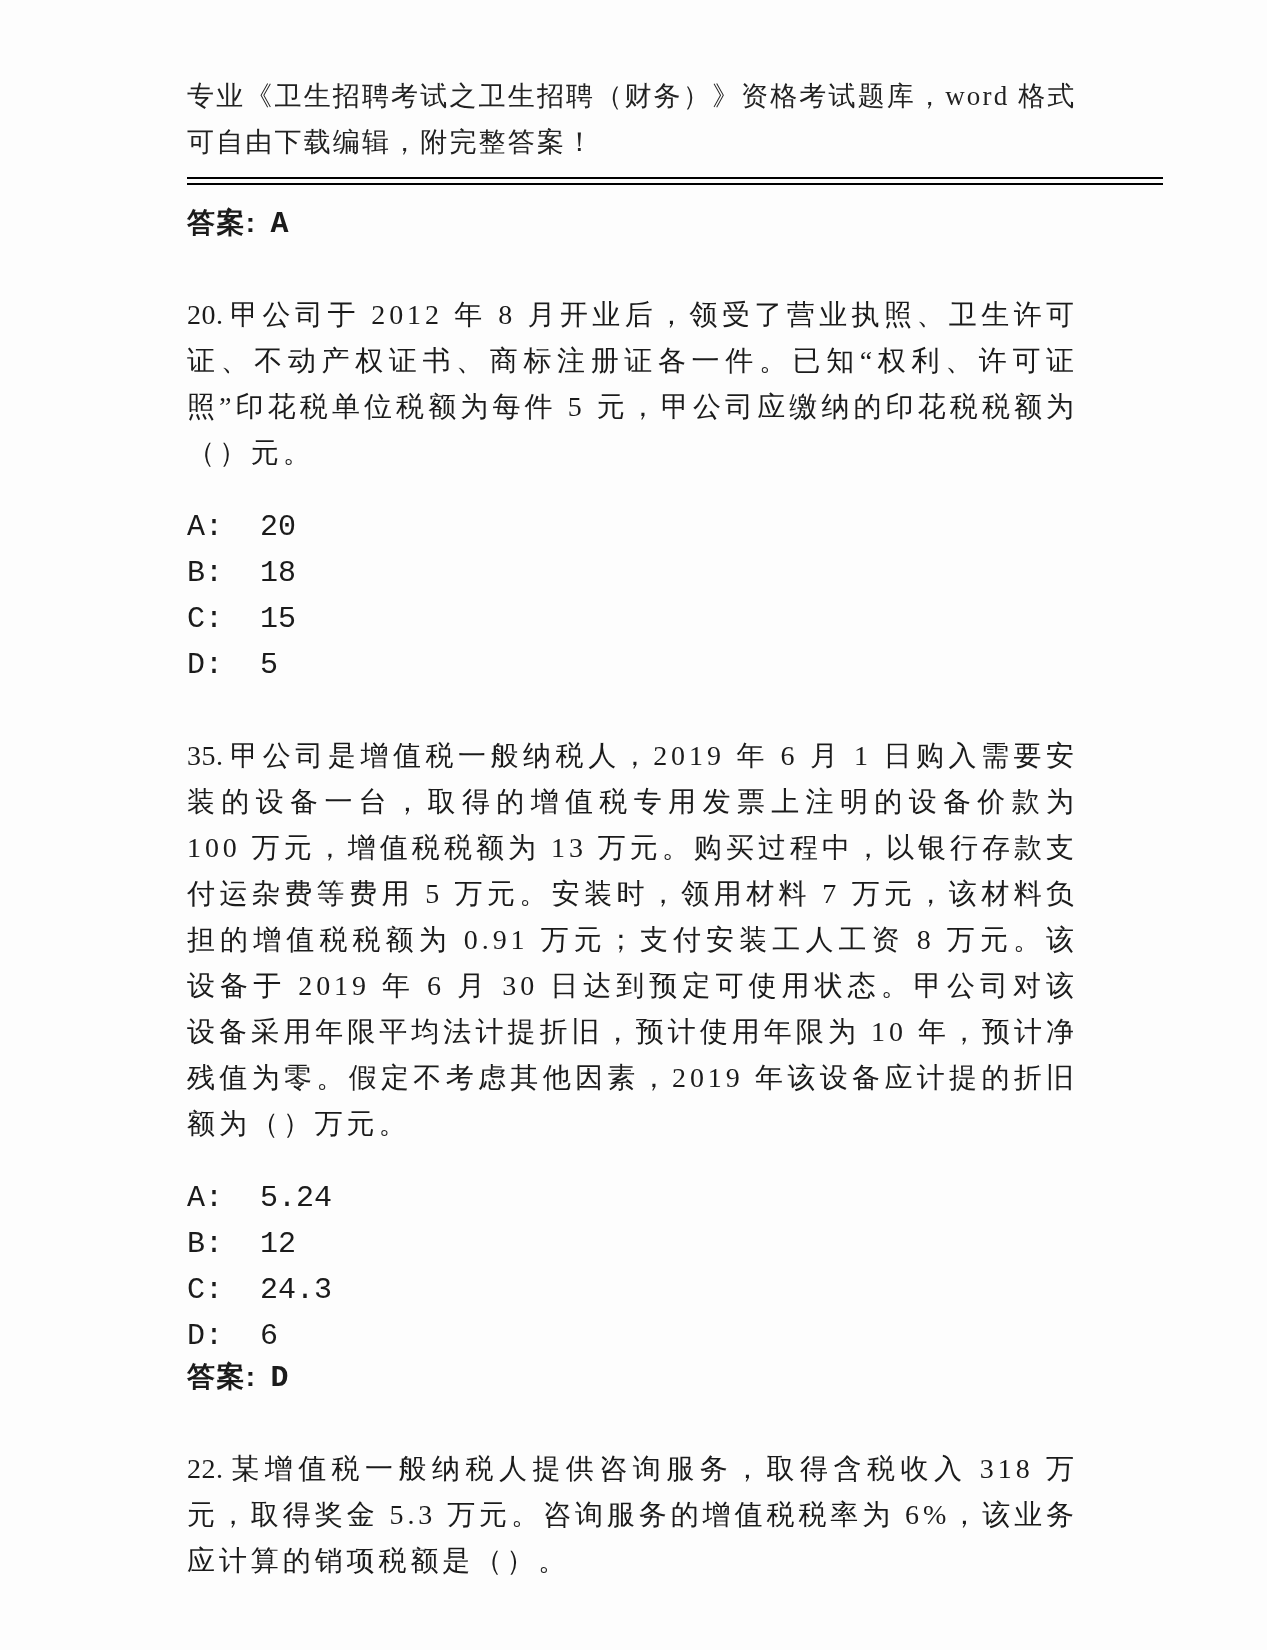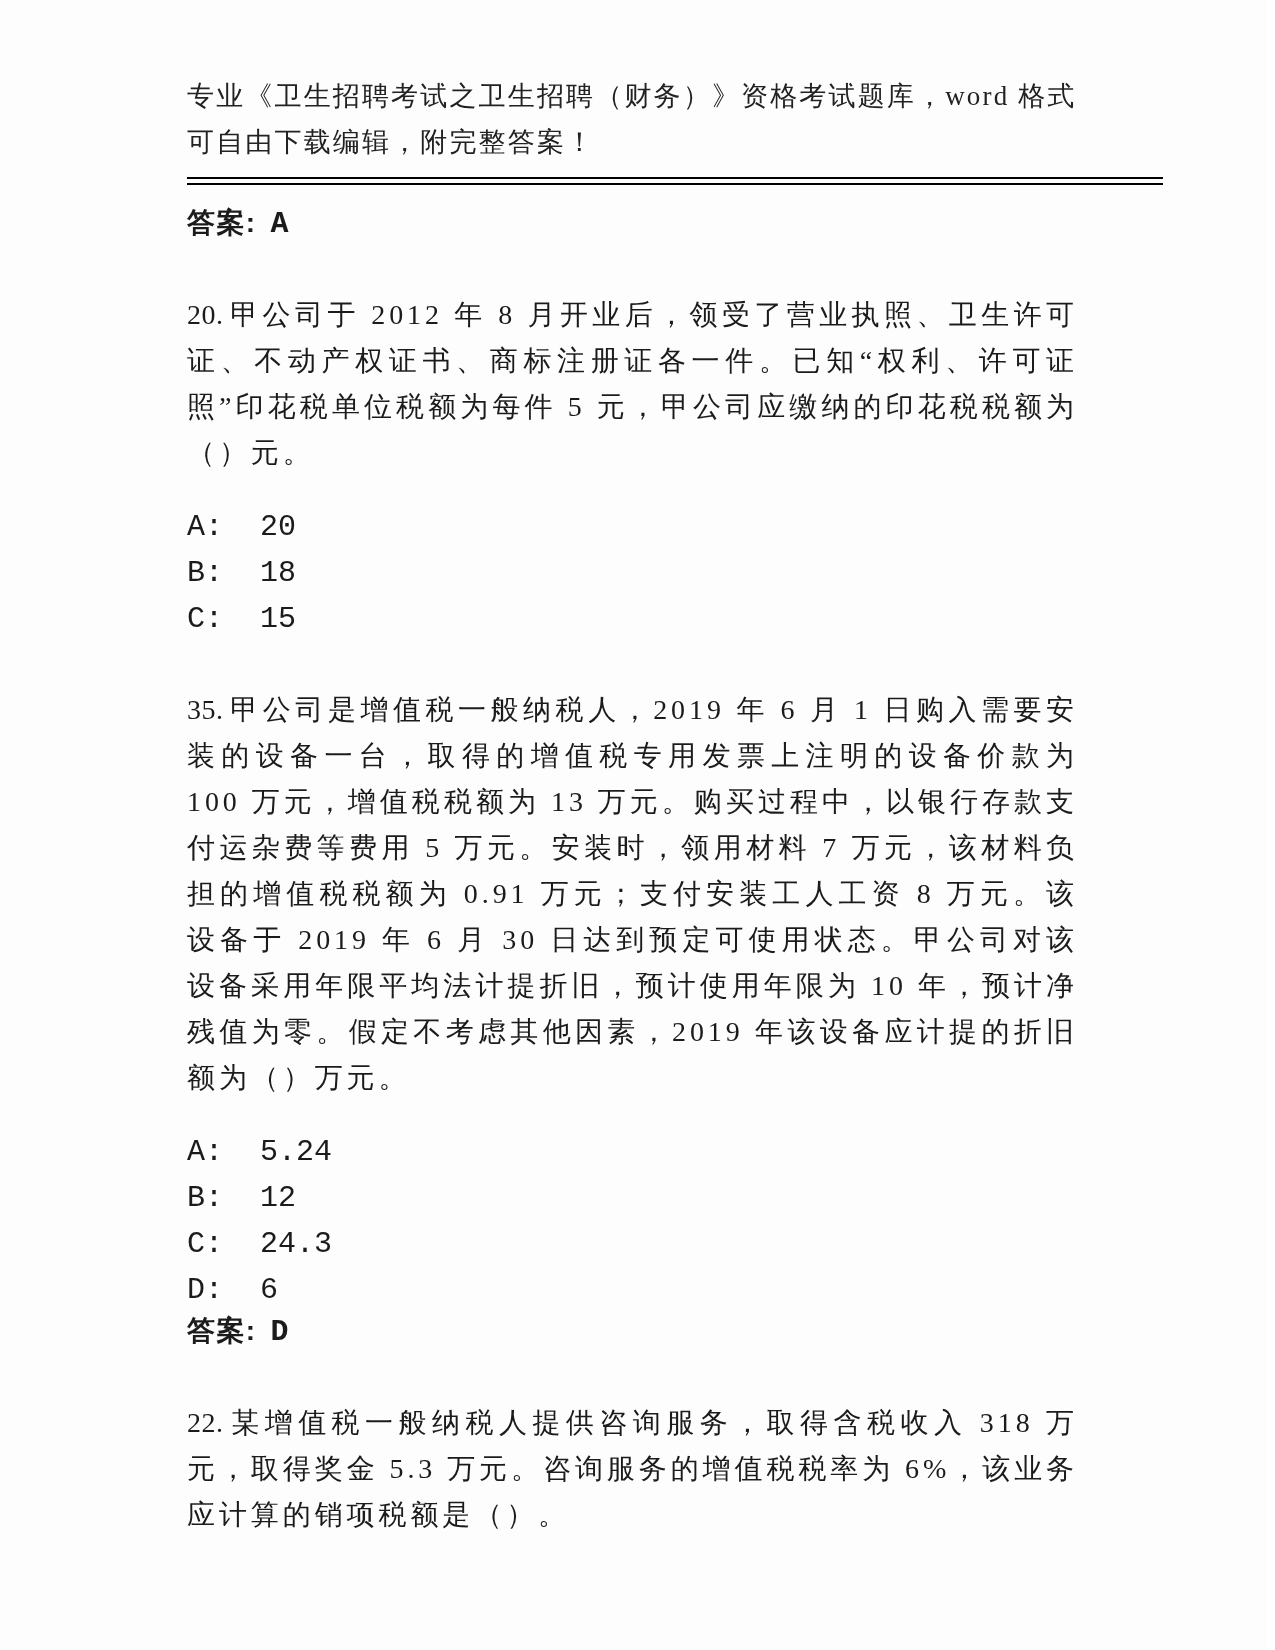--- a/index.html
+++ b/index.html
@@ -95,20 +95,23 @@
     <div class="options">
       <div class="option-row">
         <span>A:</span><span class="opt-value">20</span>
       </div>
       <div class="option-row">
         <span>B:</span><span class="opt-value">18</span>
       </div>
       <div class="option-row">
         <span>C:</span><span class="opt-value">15</span>
       </div>
+      <div class="option-row">
+        <span>D:</span><span class="opt-value">5</span>
+      </div>
     </div>
 
     <p class="question">
       <span class="q-number">35.</span><span>甲公司是增值税一般纳税人，2019 年 6 月 1 日购入需要安装的设备一台，取得的增值税专用发票上注明的设备价款为 100 万元，增值税税额为 13 万元。购买过程中，以银行存款支付运杂费等费用 5 万元。安装时，领用材料 7 万元，该材料负担的增值税税额为 0.91 万元；支付安装工人工资 8 万元。该设备于 2019 年 6 月 30 日达到预定可使用状态。甲公司对该设备采用年限平均法计提折旧，预计使用年限为 10 年，预计净残值为零。假定不考虑其他因素，2019 年该设备应计提的折旧额为（）万元。</span>
     </p>
     <div class="options">
       <div class="option-row">
         <span>A:</span><span class="opt-value">5.24</span>
       </div>
       <div class="option-row">

